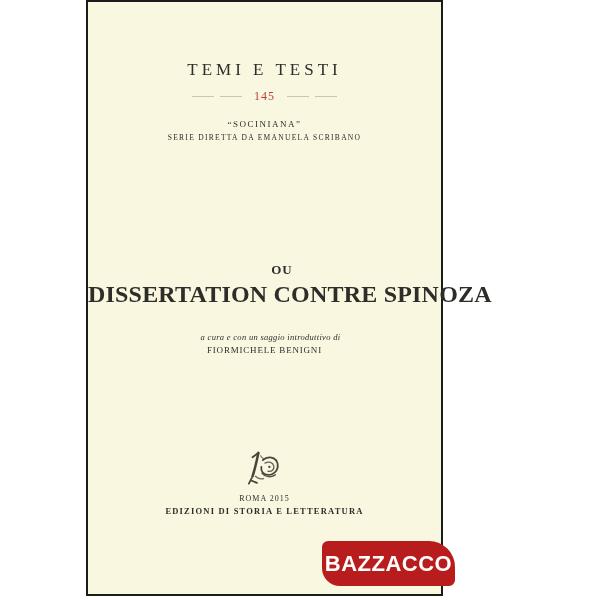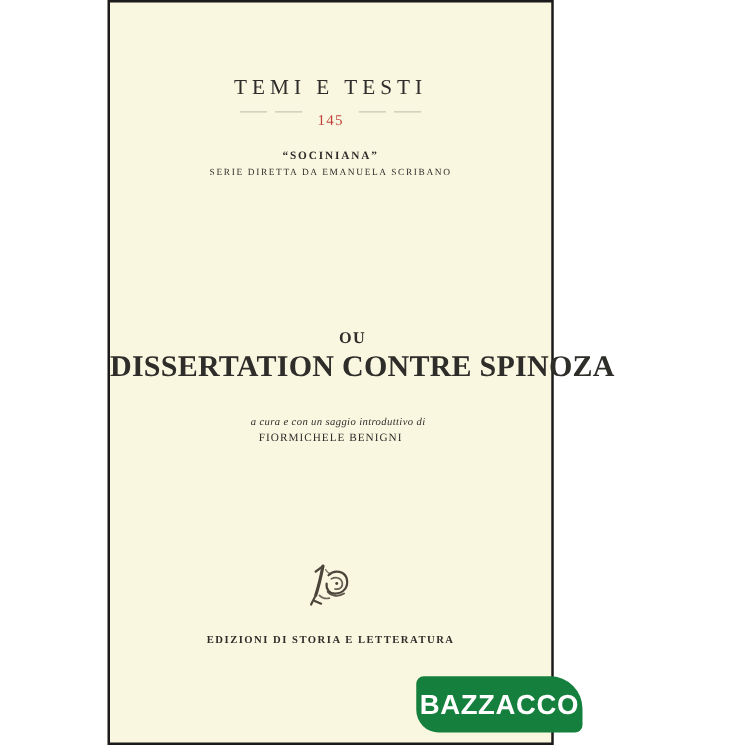--- a/index.html
+++ b/index.html
@@ -41,20 +41,21 @@
     font-size: 17px;
     letter-spacing: 4px;
     color: #2b2a27;
   }
   .series-number-row {
     position: absolute;
     left: 0;
     right: 0;
     top: 87px;
     display: flex;
+    align-items: center;
     justify-content: center;
     gap: 12px;
   }
   .number-rule {
     width: 50px;
     height: 1px;
     background: linear-gradient(to right,
       #c9c6b4 0%, #c9c6b4 44%,
       transparent 44%, transparent 56%,
       #c9c6b4 56%, #c9c6b4 100%);
@@ -62,21 +63,20 @@
   .series-number {
     font-size: 12px;
     color: #bf4038;
     letter-spacing: 1px;
   }
   .series-subtitle {
     top: 117px;
     font-size: 9px;
     letter-spacing: 1.5px;
     color: #bf4038;
-    font-weight: bold;
   }
   .series-editor {
     top: 131px;
     font-size: 7.5px;
     letter-spacing: 1.3px;
     color: #34332f;
   }
   .author {
     top: 186px;
     font-size: 12.5px;
@@ -135,25 +135,25 @@
   .publisher {
     top: 504px;
     font-size: 8.5px;
     letter-spacing: 1.2px;
     color: #34332f;
     font-weight: bold;
   }
   
   .badge {
     position: absolute;
-    left: 333px;
+    left: 322px;
     top: 541px;
     width: 133px;
     height: 45px;
-    background: #15803d;
+    background: #b91c1c;
     border-radius: 6px 26px 6px 18px;
     display: flex;
     align-items: center;
     justify-content: center;
   }
   .badge-label {
     font-family: "Liberation Sans", "DejaVu Sans", sans-serif;
     font-weight: bold;
     font-size: 22px;
     letter-spacing: 0.5px;
@@ -198,20 +198,21 @@
         <path d="M30 20 C35 17 41 19 42 24 C43 29 39 32 34 31" stroke-width="1.8" opacity="0.85"></path>
         <path d="M26 34 C30 39 38 40 44 36" stroke-width="2" opacity="0.9"></path>
         <path d="M12 40 L8 48 M12 44 L19 47" stroke-width="2.4"></path>
         <path d="M17 38 C20 41 24 42 28 41" stroke-width="1.8" opacity="0.8"></path>
         <circle cx="36" cy="25" r="1.6" fill="#4a443a" stroke="none"></circle>
         <circle cx="45" cy="16" r="1.2" fill="#4a443a" stroke="none" opacity="0.8"></circle>
         <path d="M24 10 C25 12 26 13 28 14" stroke-width="1.6" opacity="0.75"></path>
       </svg>
     </div>
 
+    <div class="centered place-year">ROMA 2015</div>
 
     <div class="centered publisher">EDIZIONI DI STORIA E LETTERATURA</div>
 
   </div>
 
   <div class="badge">
     <span class="badge-label">BAZZACCO</span>
   </div>
 
 </div>

